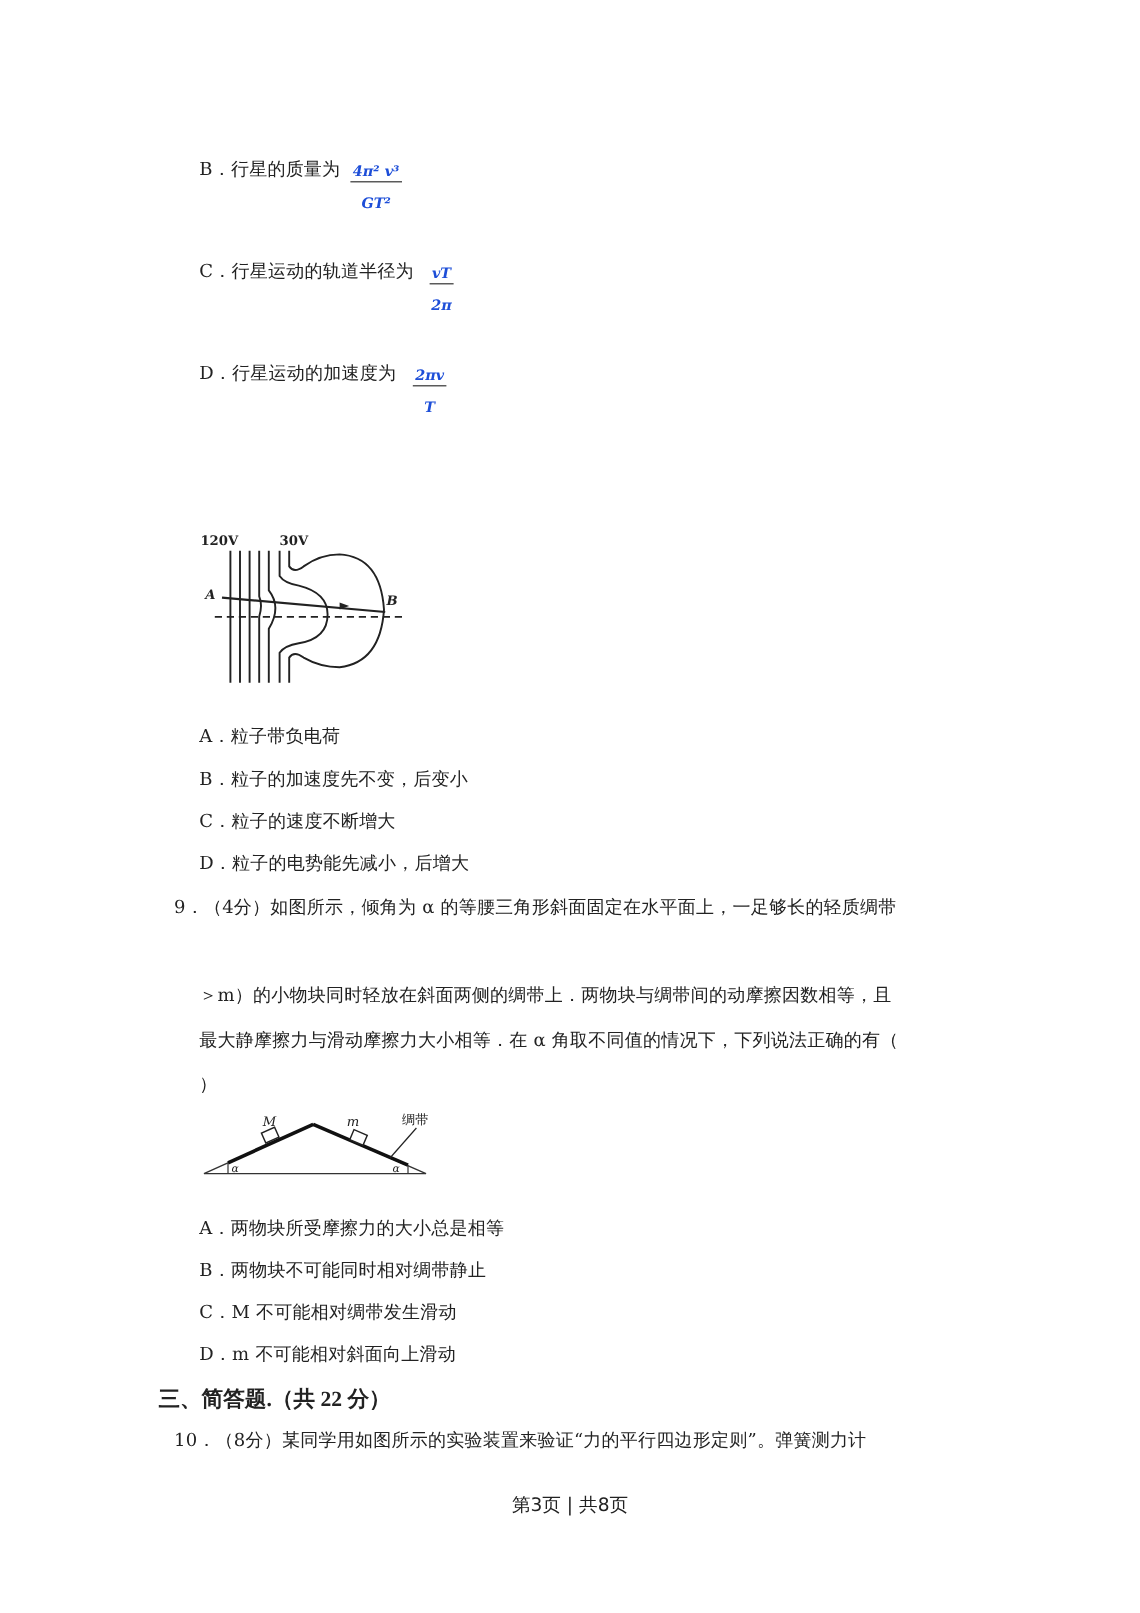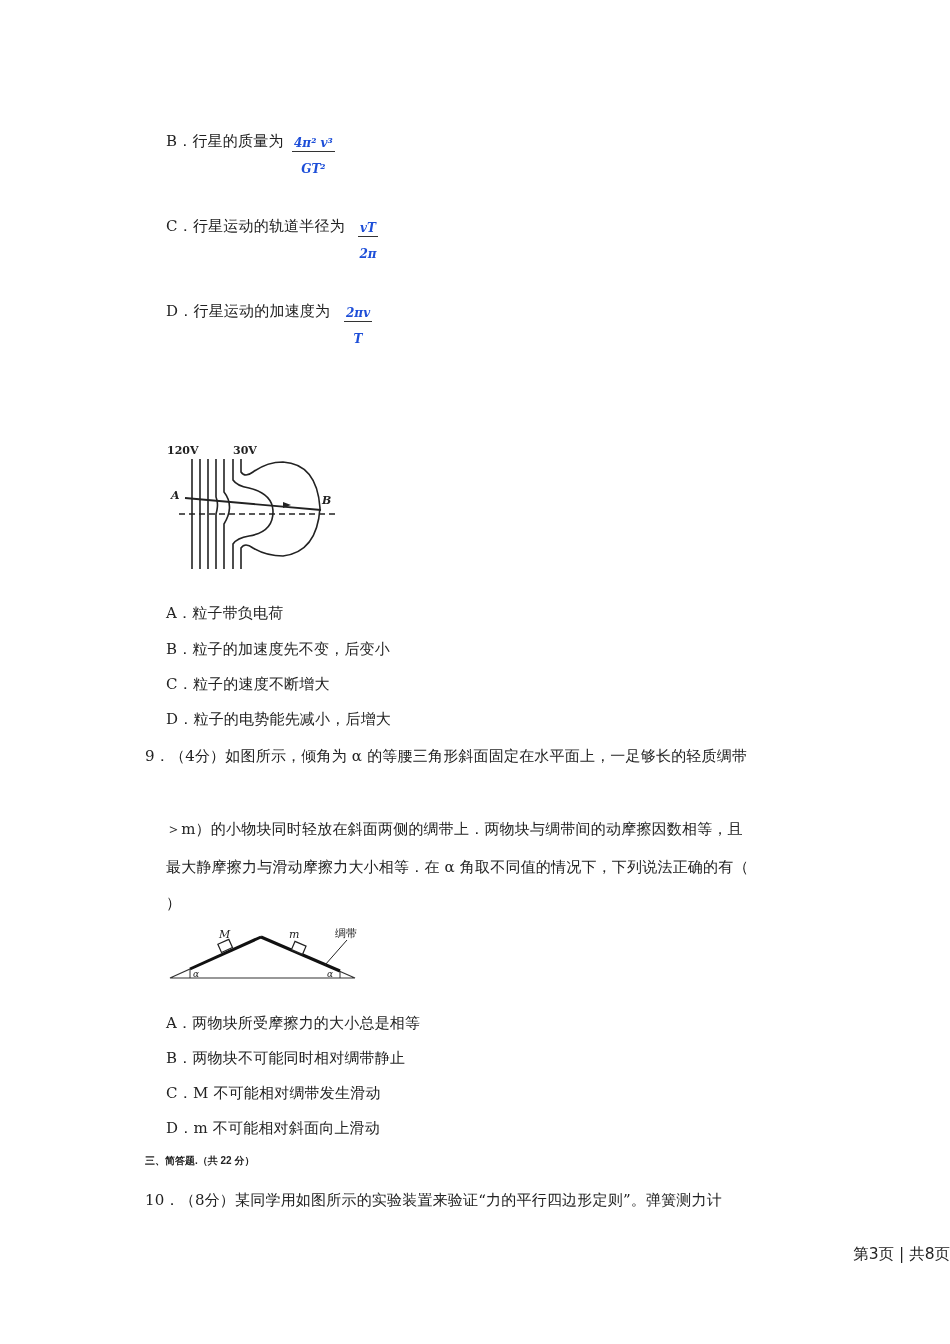--- a/index.html
+++ b/index.html
@@ -6,22 +6,22 @@
   body { width: 950px; height: 1344px; position: relative; overflow: hidden;
          font-family: "DejaVu Serif", "Liberation Serif", serif; color: #222; }
   .page { position: absolute; left: 0; top: 0; width: 950px; height: 1344px; }
   .line { position: absolute; font-size: 15px; line-height: 20px; white-space: nowrap; letter-spacing: 0.2px; }
   .opt { left: 166px; }
   .q { left: 145px; }
   .qc { left: 166px; }
   .frac { position: absolute; font-family: "DejaVu Serif", serif; font-style: italic; font-weight: bold; font-size: 12px; color: #1d4ed8; text-align: center; }
   .frac .num { display: block; border-bottom: 1px solid #333; padding: 0 2px 1px 2px; }
   .frac .den { display: block; padding-top: 10px; }
-  .section { position: absolute; left: 145px; font-family: Liberation Sans, sans-serif; font-weight: bold; font-size: 10px; }
-  .footer { position: absolute; left: 0; width: 950px; text-align: right; top: 1244px; font-family: "DejaVu Sans", "Liberation Sans", sans-serif; font-size: 15.5px; }
+  .section { position: absolute; left: 132px; font-family: Liberation Serif, serif; font-weight: bold; font-size: 18px; }
+  .footer { position: absolute; left: 0; width: 950px; text-align: center; top: 1244px; font-family: "DejaVu Sans", "Liberation Sans", sans-serif; font-size: 15.5px; }
   svg text { font-family: "DejaVu Serif", serif; }
 </style>
 </head>
 <body>
 
 <div class="page">
 
   <div class="line opt" style="top:131px">
     <span>B．行星的质量为</span>
   </div>

